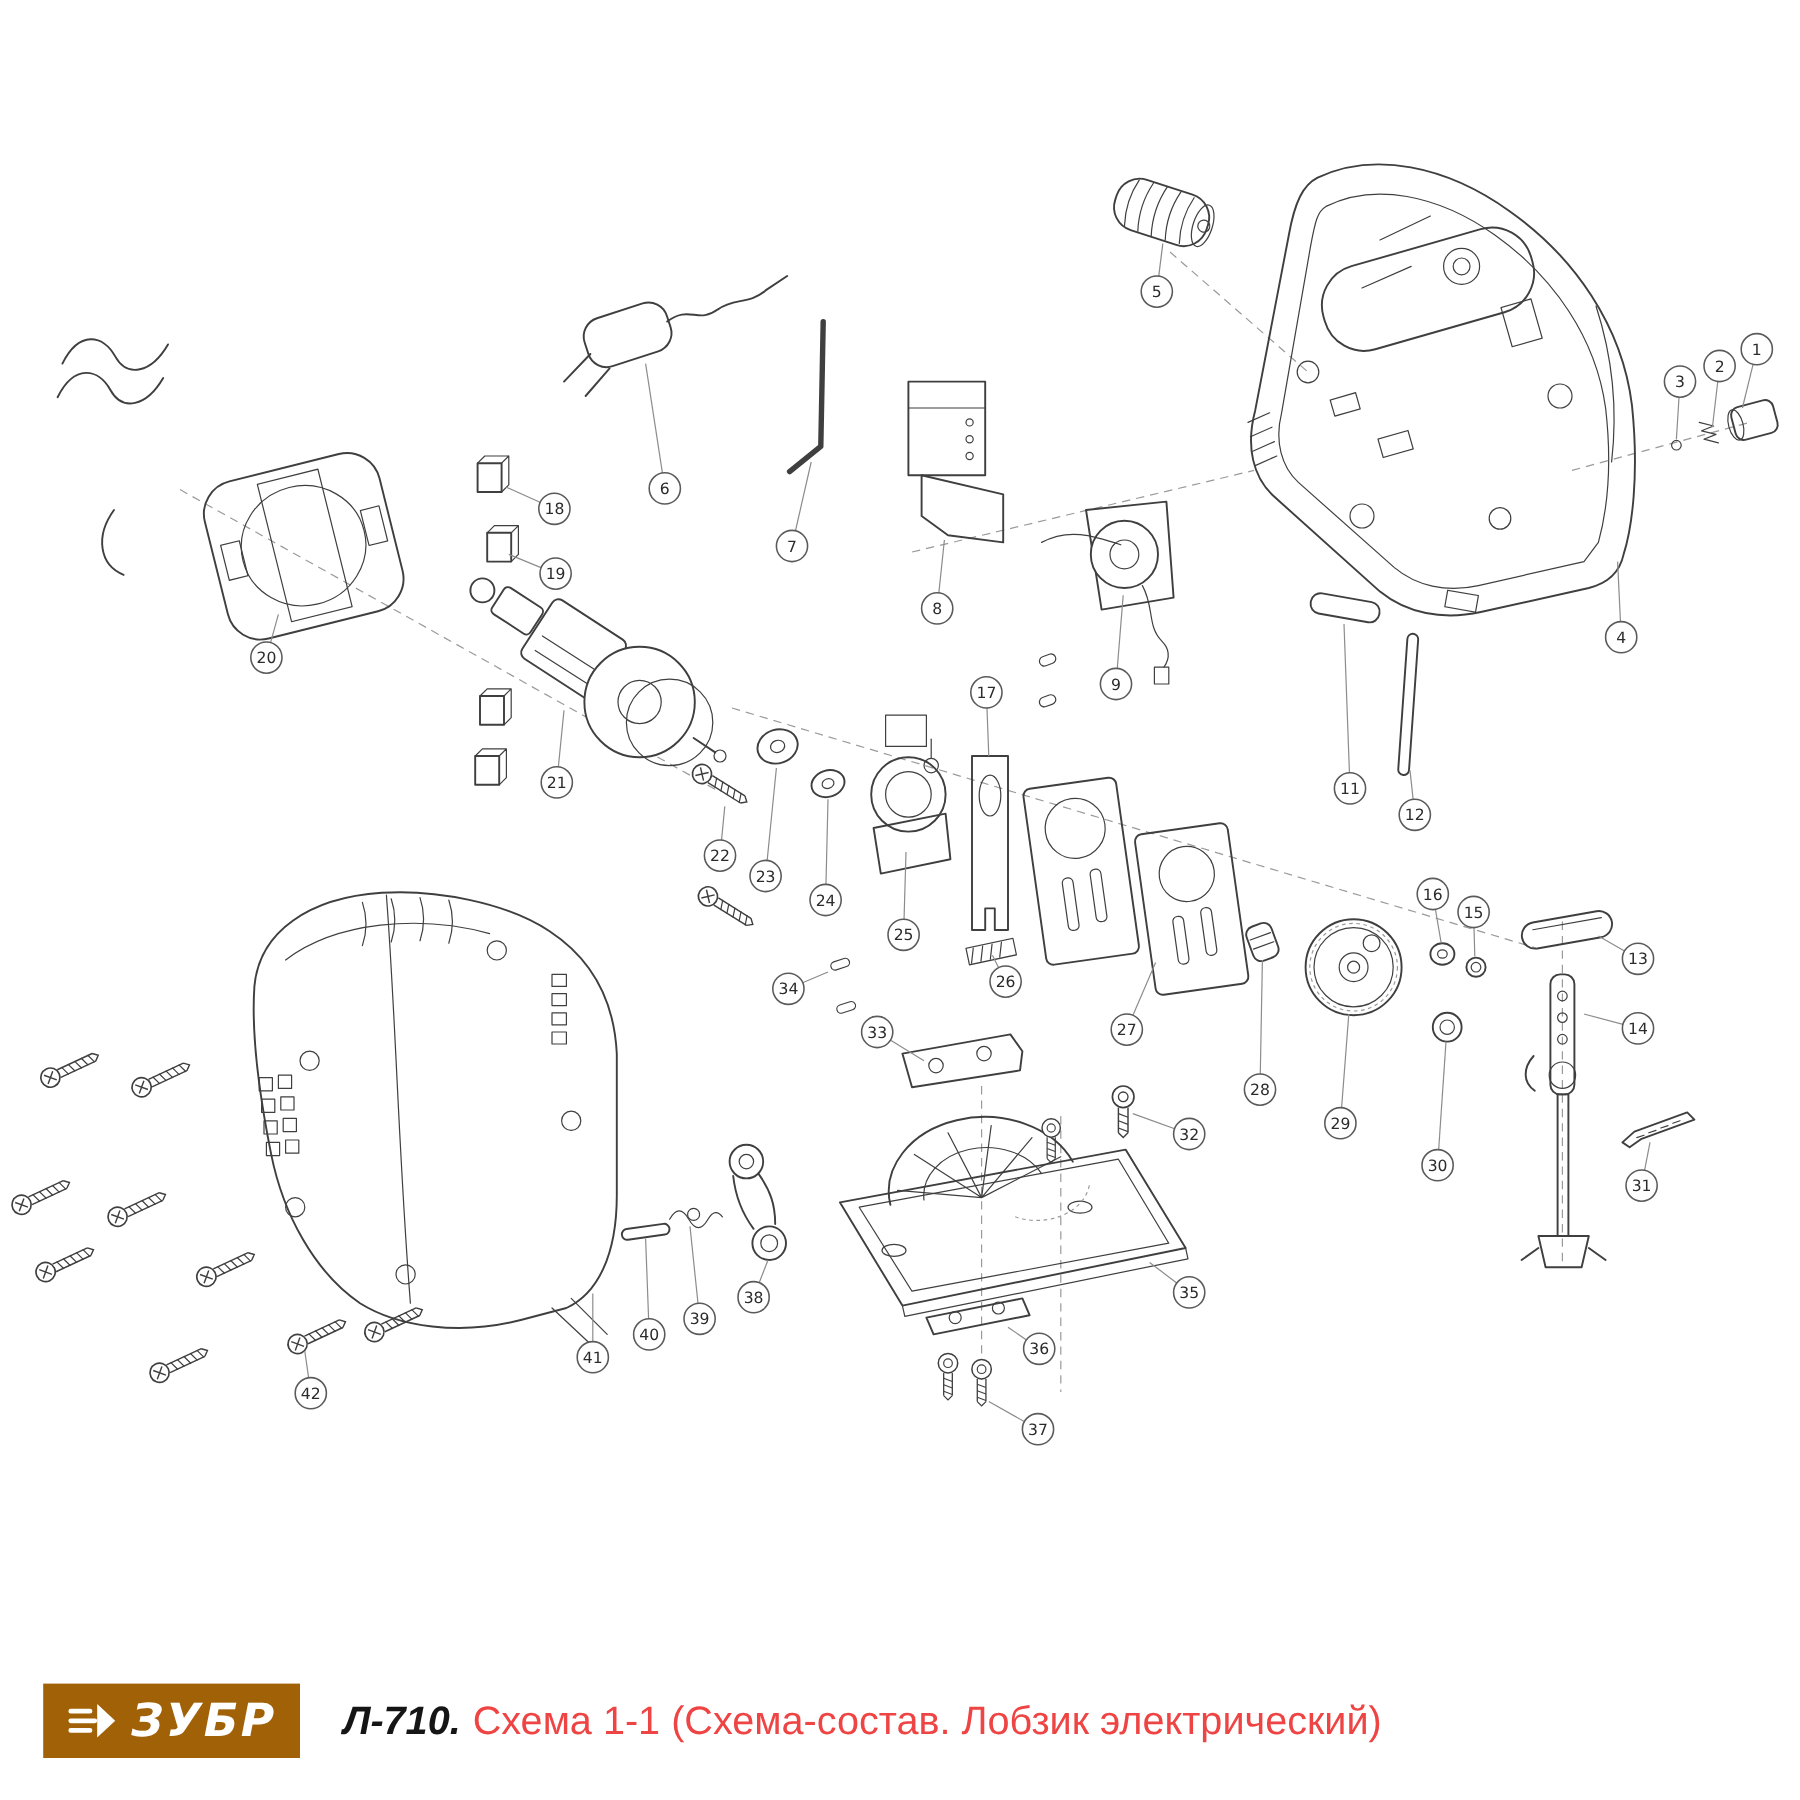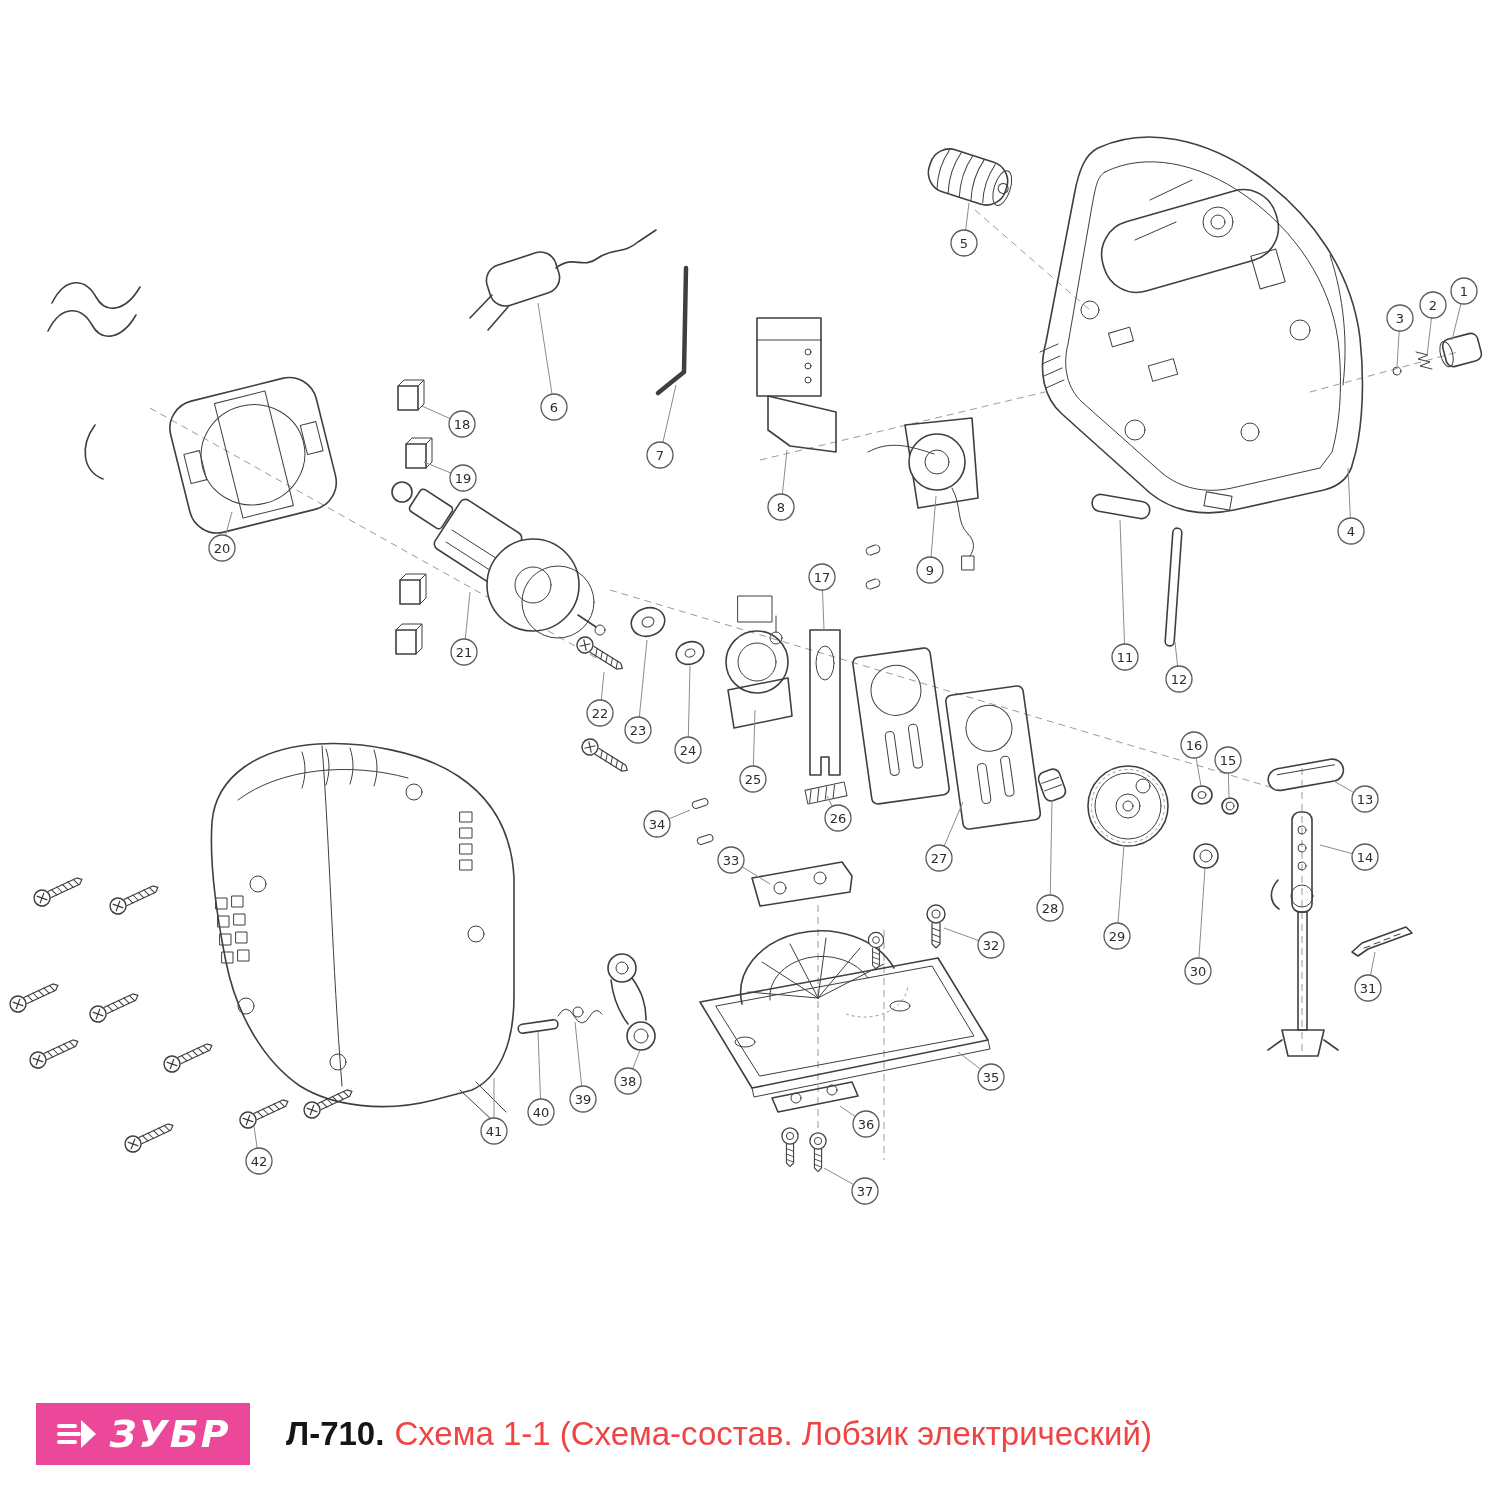--- a/index.html
+++ b/index.html
@@ -11,21 +11,21 @@
   .d2{fill:none;stroke:#3f3f3f;stroke-width:1;stroke-linecap:round;stroke-linejoin:round;}
   .fillw{fill:#fff;stroke:#3f3f3f;stroke-width:1.6;}
   .thick{fill:none;stroke:#3f3f3f;stroke-width:4.5;stroke-linecap:round;stroke-linejoin:round;}
   .dash{fill:none;stroke:#9a9a9a;stroke-width:1;stroke-dasharray:7 5;}
   .dash2{fill:none;stroke:#9a9a9a;stroke-width:1;stroke-dasharray:3 3;}
   #callouts-layer text{font-family:"DejaVu Sans",sans-serif;}
   .footer{position:absolute;left:0;top:1398px;width:1500px;height:72px;display:flex;align-items:center;padding-left:36px;box-sizing:border-box;}
   .brand-box{width:214px;height:62px;background:#54555a;display:flex;align-items:center;justify-content:center;gap:10px;flex:0 0 auto;}
   .brand-text{color:#ffffff;font-size:38px;font-weight:bold;font-style:italic;letter-spacing:2px;font-family:"DejaVu Sans",sans-serif;line-height:1;}
   .title{margin-left:36px;font-size:33px;white-space:nowrap;}
-  .title .model{font-weight:bold;color:#151515;}
+  .title .model{font-weight:bold;color:#151515;font-style:italic;}
   .title .rest{color:#3878b4;margin-left:10px;font-weight:400;}
 </style>
 </head>
 <body>
 
 <div class="page">
 
 <svg class="diagram-svg" width="1500" height="1396" viewBox="0 0 1500 1396">
   <defs>
     <g id="screw">
@@ -562,21 +562,21 @@
         </g>
         <g>
           <line x1="259" y1="1161" x2="254" y2="1126" stroke="#8c8c8c" stroke-width="1"></line>
           <circle cx="259" cy="1161" r="13" fill="#ffffff" stroke="#5a5a5a" stroke-width="1.3"></circle>
           <text x="259" y="1165.68" text-anchor="middle" font-size="13" fill="#2b2b2b">42</text>
         </g>
       </g>
 </svg>
 
 <div class="footer">
-  <div class="brand-box" style="background: #ec4899;">
+  <div class="brand-box" style="background: #a16207;">
     <svg width="44" height="44" viewBox="0 0 44 44">
       <path d="M4,14 h16 M4,22 h20 M4,30 h16" stroke="#ffffff" stroke-width="4" fill="none" stroke-linecap="round"></path>
       <path d="M26,8 L41,22 L26,36 Z" fill="#ffffff"></path>
     </svg>
     <span class="brand-text">ЗУБР</span>
   </div>
   <div class="title">
     <span class="model">Л-710.</span><span class="rest" style="color: #ef4444;">Схема 1-1 (Схема-состав. Лобзик электрический)</span>
   </div>
 </div>

